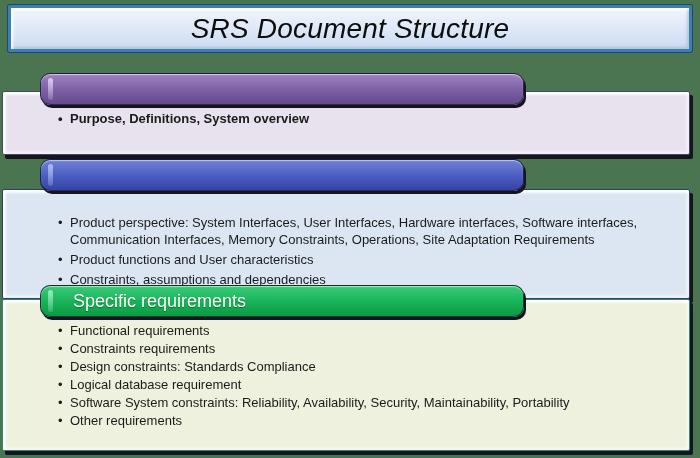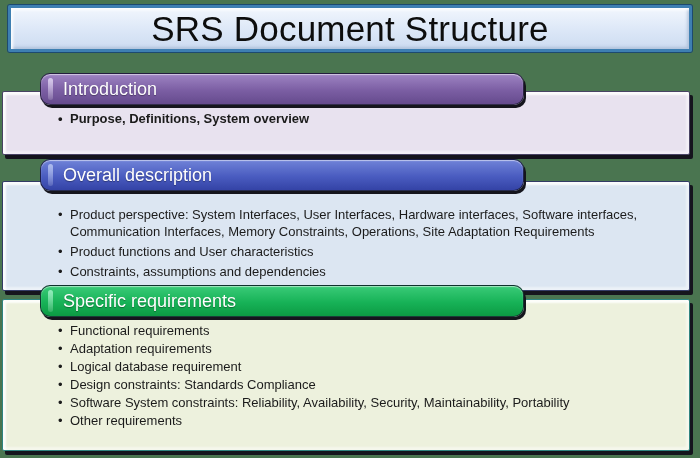--- a/index.html
+++ b/index.html
@@ -21,23 +21,24 @@
     background: linear-gradient(180deg, #f1f6fd 0%, #dce7f7 55%, #cddcf1 100%);
     box-shadow:
       0 0 0 1px #1d4a70,
       inset 2px 2px 3px rgba(255,255,255,0.95),
       inset -2px -2px 3px rgba(150,170,200,0.55);
     display: flex;
     align-items: center;
     justify-content: center;
   }
   .title-text {
-    font-size: 35px;
+    font-size: 28px;
     color: #0d0d0d;
     letter-spacing: 0.2px;
+    font-style: italic;
   }
 
   
   .section { position: absolute; left: 0; top: 0; width: 700px; }
 
   .panel {
     position: absolute;
     left: 2px; width: 688px;
     box-sizing: border-box;
     background: var(--panel-bg);
@@ -97,69 +98,67 @@
     position: absolute;
     left: 0; top: 0;
   }
 
   
   .sec-0 .panel { top: 91px;  height: 64px; font-weight: bold; }
   .sec-0 .bar   { top: 73px; }
   .sec-0 .bullets { padding-top: 18px; }
   .sec-0 .bullets li { margin-bottom: 4px; }
 
-  .sec-1 .panel { top: 181px; height: 110px; }
+  .sec-1 .panel { top: 189px; height: 110px; }
   .sec-1 .bar   { top: 159px; }
   .sec-1 .bullets { padding-top: 24px; }
   .sec-1 .bullets li { margin-bottom: 3px; }
 
   .sec-2 .panel { top: 299px; height: 152px; }
-  .sec-2 .bar   { top: 285px; }
+  .sec-2 .bar   { top: 285px; padding-left: 10px; }
   .sec-2 .bullets { padding-top: 22px; }
   .sec-2 .bullets li { margin-bottom: 1px; }
 </style>
 </head>
 <body style="background: rgb(74, 117, 80);">
 
 <div class="title-bar">
   <span class="title-text">SRS Document Structure</span>
 </div>
 
 <div id="sections">
     <section class="section sec-0" style="--bar-top-color: #9e84c3; --bar-mid-color: #7b5ea3; --bar-bottom-color: #654a8d; --stripe-color: #d8cbec; --panel-bg: #e8e2ef; --panel-border: #494364;">
     <div class="panel">
       <ul class="bullets">
           <li>Purpose, Definitions, System overview</li>
         </ul>
     </div>
     <div class="bar">
       <span class="stripe"></span>
-      <span class="bar-label">Introduction</span>
     </div>
   </section>
     <section class="section sec-1" style="--bar-top-color: #7083d8; --bar-mid-color: #4a5cc0; --bar-bottom-color: #3443a6; --stripe-color: #aebcee; --panel-bg: #dce6f2; --panel-border: #333b66;">
     <div class="panel">
       <ul class="bullets">
           <li>Product perspective: System Interfaces, User Interfaces, Hardware interfaces, Software interfaces, Communication Interfaces, Memory Constraints, Operations, Site Adaptation Requirements</li>
           <li>Product functions and User characteristics</li>
           <li>Constraints, assumptions and dependencies</li>
         </ul>
     </div>
     <div class="bar">
       <span class="stripe"></span>
-      <span class="bar-label">Overall description</span>
     </div>
   </section>
     <section class="section sec-2" style="--bar-top-color: #3acb78; --bar-mid-color: #17b257; --bar-bottom-color: #0c9a43; --stripe-color: #93ecbc; --panel-bg: #edf1dd; --panel-border: #2f8480;">
     <div class="panel">
       <ul class="bullets">
           <li>Functional requirements</li>
-          <li>Adaptation  requirements</li>
+          <li>Constraints  requirements</li>
+          <li>Design constraints: Standards Compliance</li>
           <li>Logical database requirement</li>
-          <li>Design constraints: Standards Compliance</li>
           <li>Software System constraints: Reliability, Availability, Security, Maintainability, Portability</li>
           <li>Other requirements</li>
         </ul>
     </div>
     <div class="bar">
       <span class="stripe"></span>
       <span class="bar-label">Specific requirements</span>
     </div>
   </section>
   </div>

